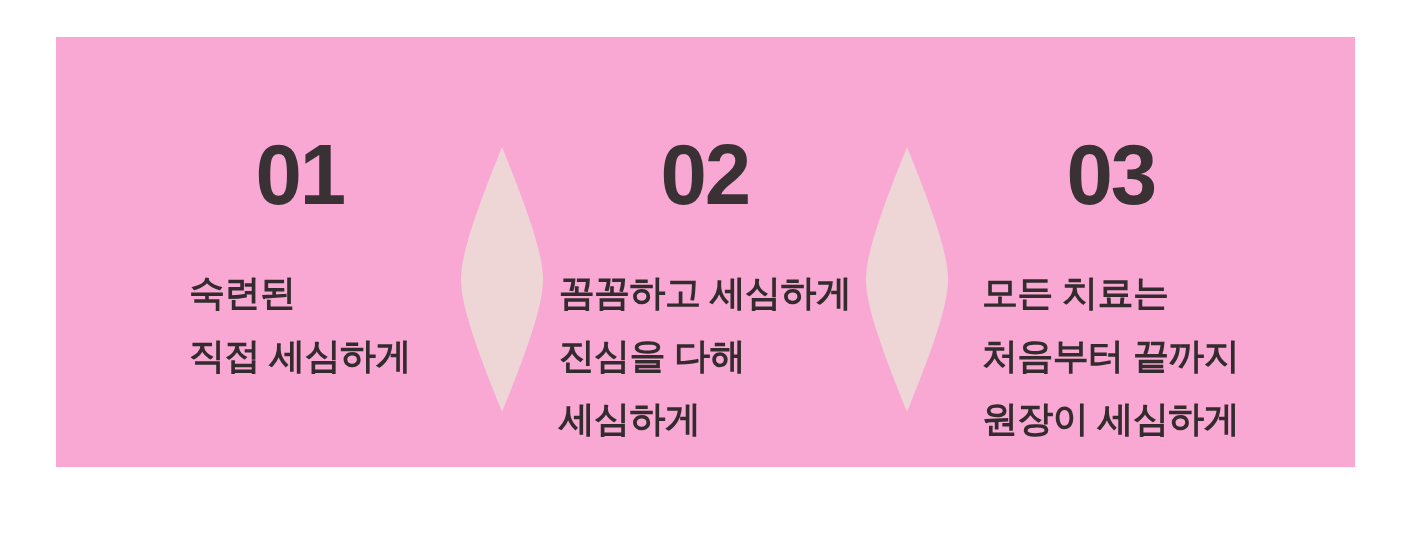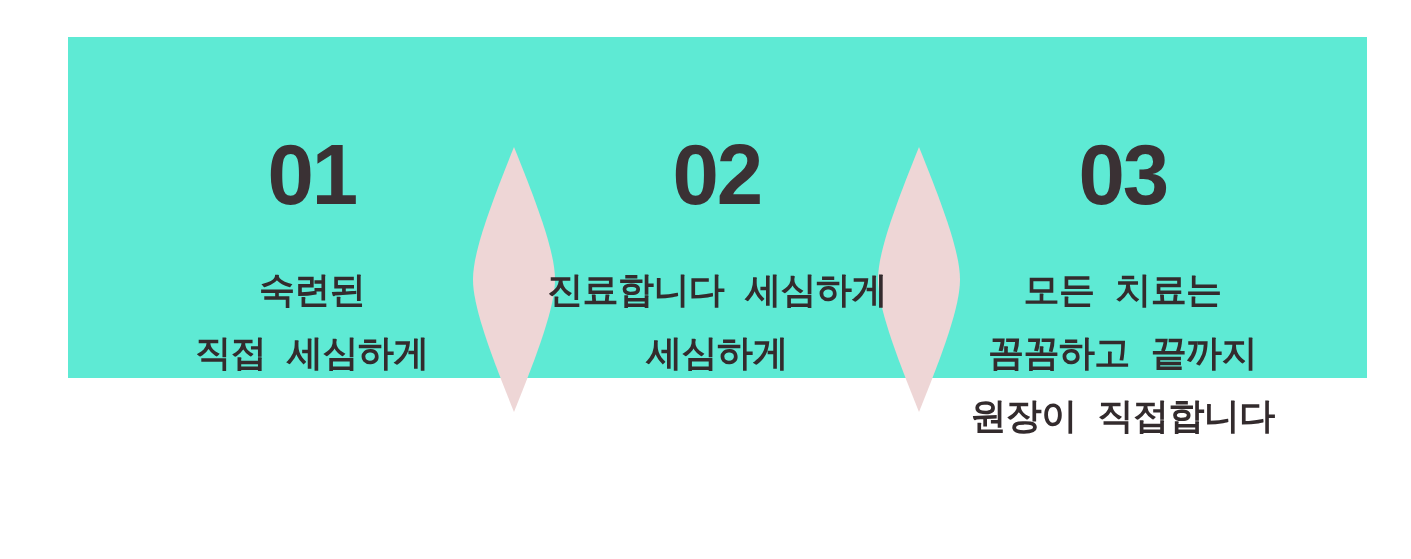--- a/index.html
+++ b/index.html
@@ -18,25 +18,25 @@
   #stage {
     position: relative;
     width: 1411px;
     height: 559px;
     background: #ffffff;
   }
 
   
   #panel {
     position: absolute;
-    left: 68px;
+    left: 56px;
     top: 37px;
     width: 1299px;
-    height: 341px;
-    background: #5eead4;
+    height: 430px;
+    background: #f9a8d4;
   }
 
   
   #columns {
     position: absolute;
     left: 0;
     top: 0;
     width: 1299px;
     height: 485px;
     display: flex;
@@ -74,22 +74,21 @@
     text-align: center;
     margin-top: 94px;
     -webkit-font-smoothing: antialiased;
     transform: scaleX(0.97);
   }
 
   .feature-lines {
     margin: 6px;
     padding: 0;
     margin-top: 44px;
-    text-align: center;
-    font-family: Liberation Mono, monospace;
+    font-family: Liberation Sans, sans-serif;
     font-size: 36px;
     font-weight: 700;
     color: #332b2d;
     line-height: 63px;
     letter-spacing: -0.6px;
     white-space: nowrap;
   }
 
   .feature-line {
     display: block;
@@ -137,29 +136,30 @@
         <div class="feature-number">01</div>
         <div class="feature-lines">
           <span class="feature-line">숙련된</span>
           <span class="feature-line">직접 세심하게</span>
         </div>
       </div>
 
       <div class="feature-col" id="col-2">
         <div class="feature-number">02</div>
         <div class="feature-lines">
-          <span class="feature-line">진료합니다 세심하게</span>
+          <span class="feature-line">꼼꼼하고 세심하게</span>
+          <span class="feature-line">진심을 다해</span>
           <span class="feature-line">세심하게</span>
         </div>
       </div>
 
       <div class="feature-col" id="col-3">
         <div class="feature-number">03</div>
         <div class="feature-lines">
           <span class="feature-line">모든 치료는</span>
-          <span class="feature-line">꼼꼼하고 끝까지</span>
-          <span class="feature-line">원장이 직접합니다</span>
+          <span class="feature-line">처음부터 끝까지</span>
+          <span class="feature-line">원장이 세심하게</span>
         </div>
       </div>
 
     </div>
   </div>
 </div>
 
 </body></html>

